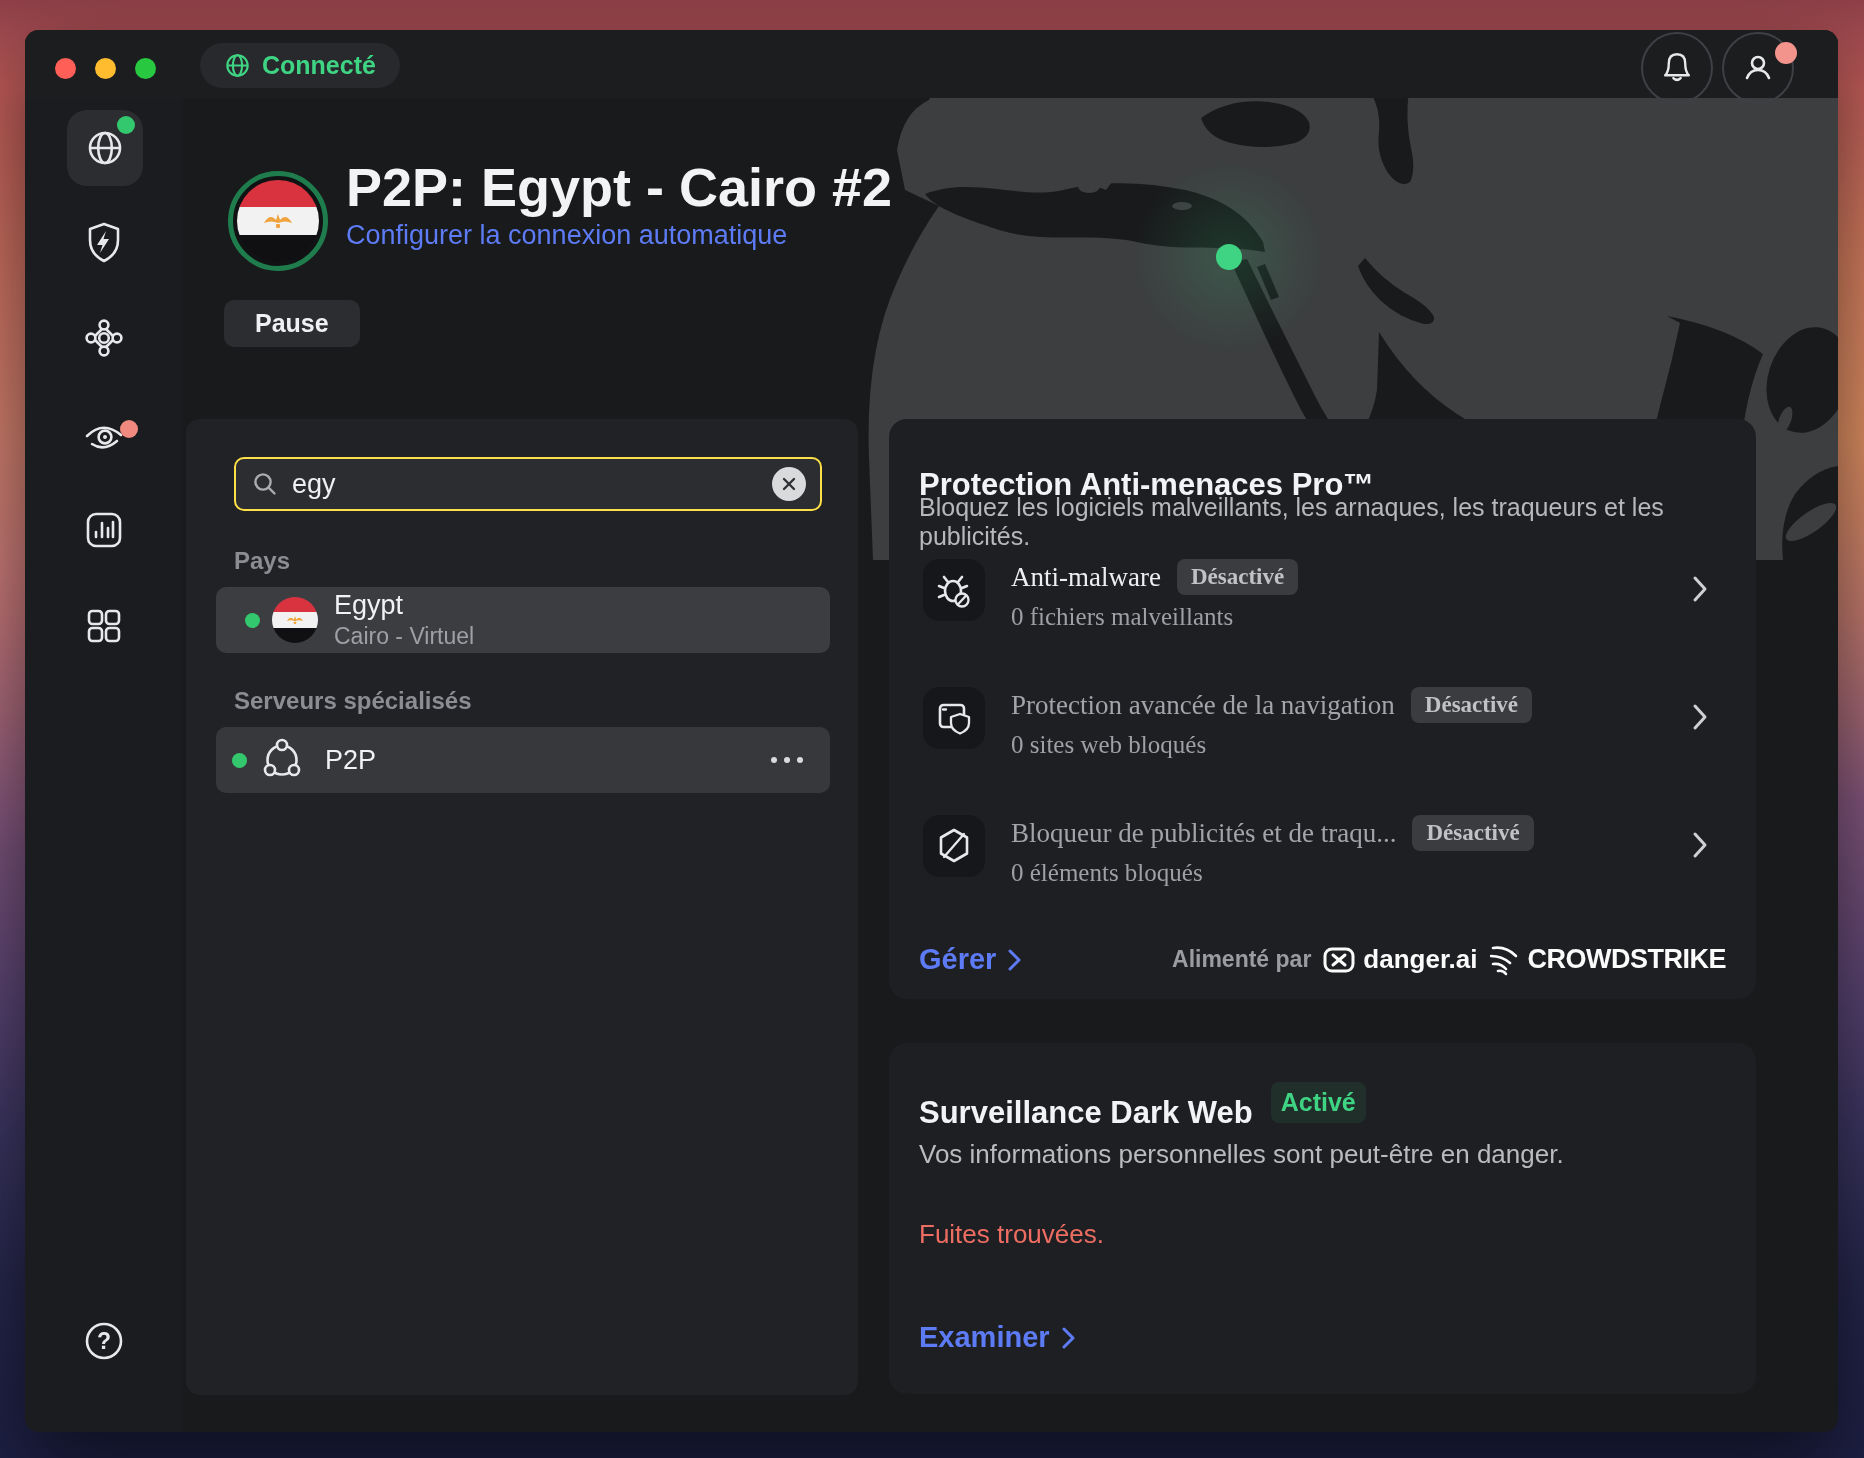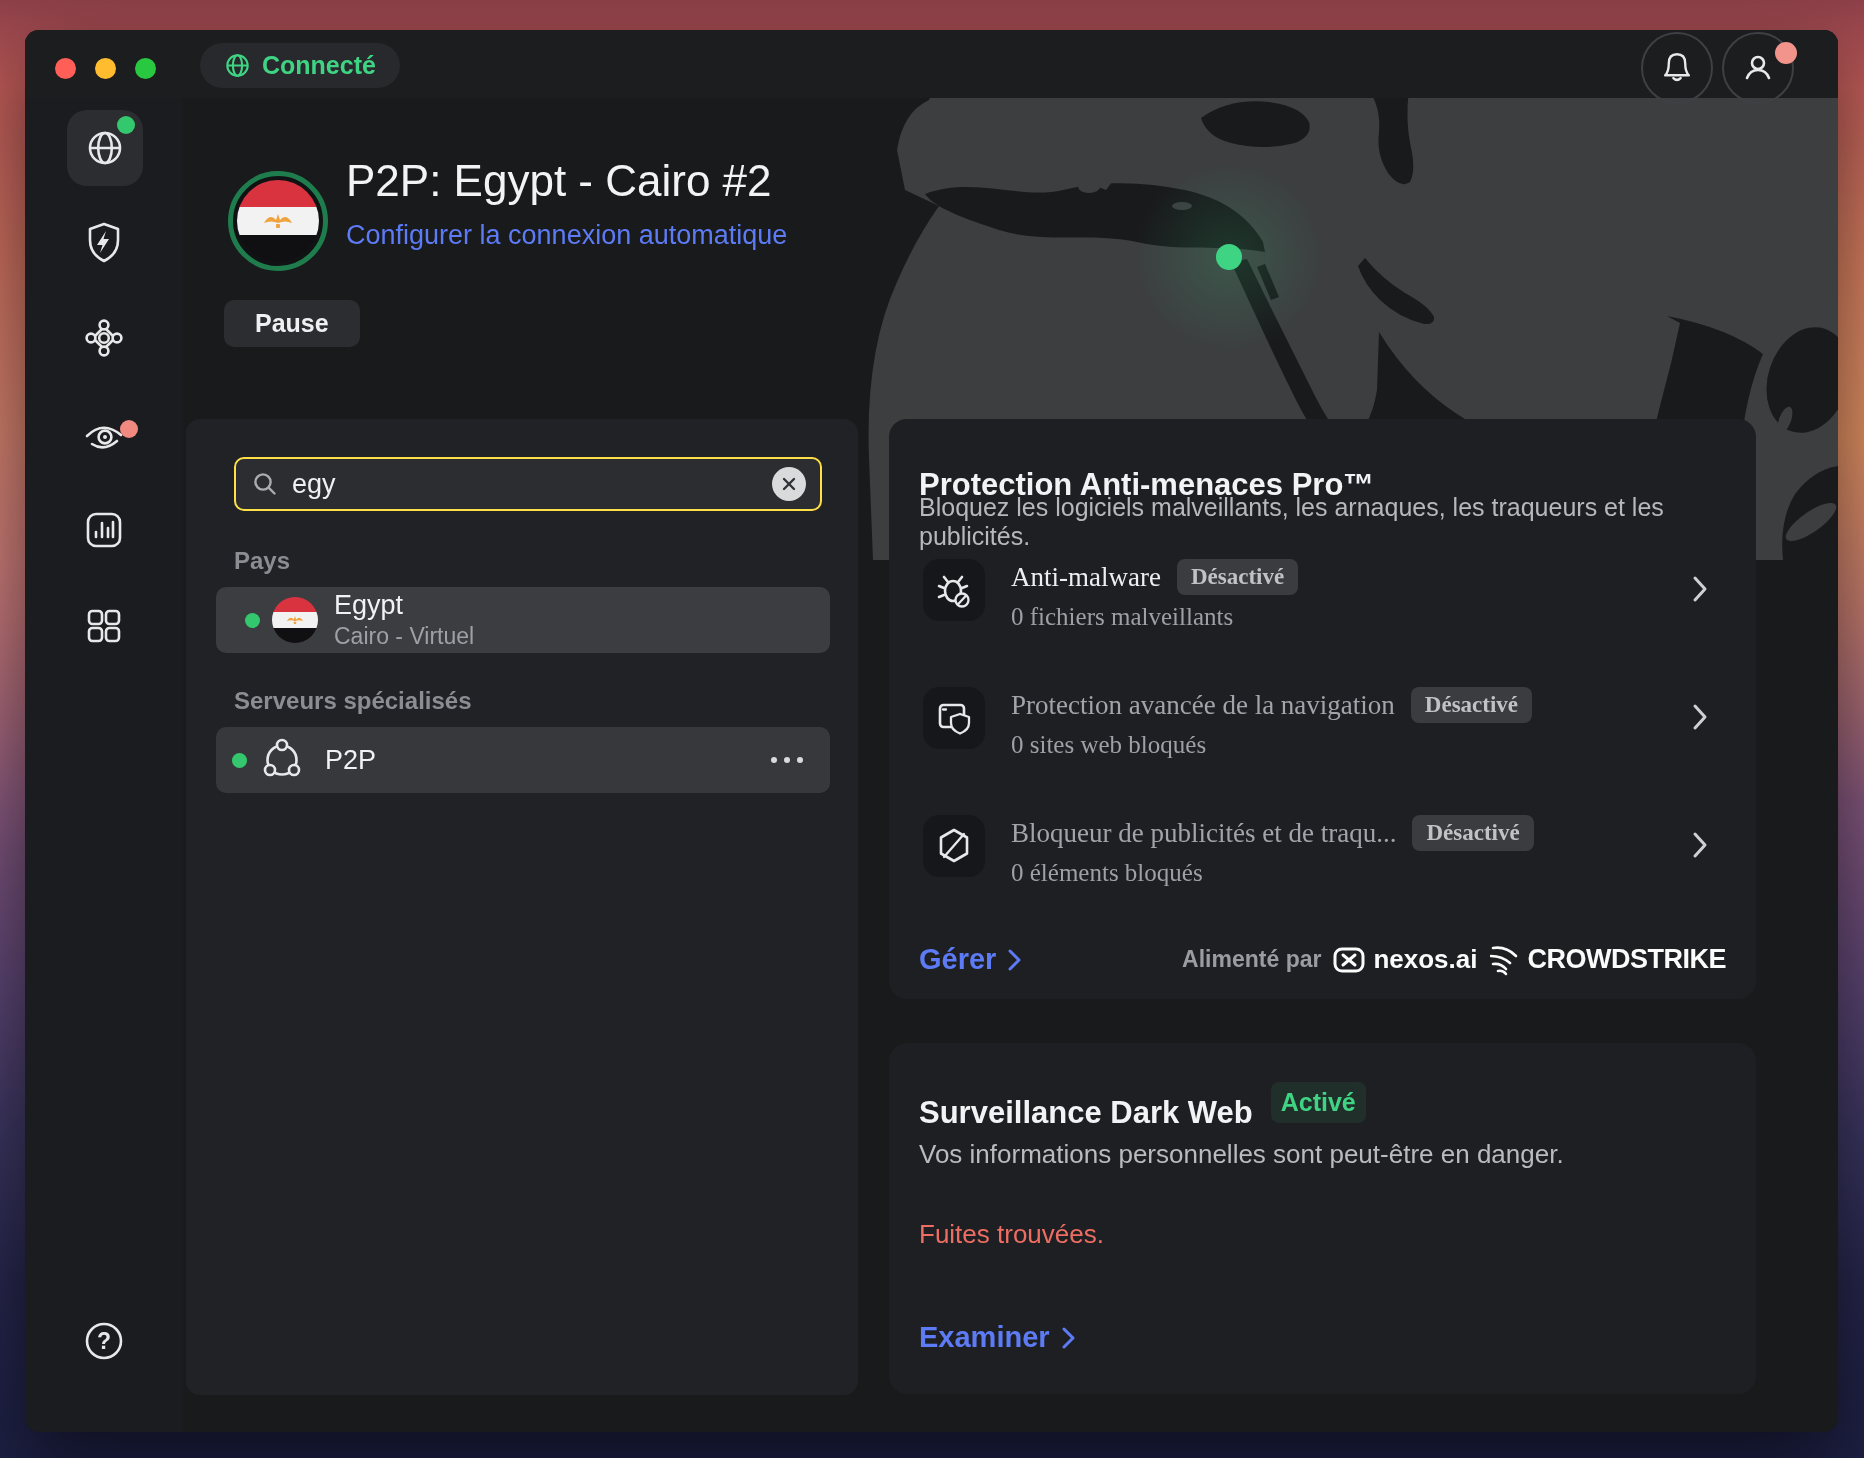--- a/index.html
+++ b/index.html
@@ -37,21 +37,21 @@
     background:#2c2d30; display:flex; align-items:center; justify-content:center; }
   .badge-dot { position:absolute; width:18px; height:18px; border-radius:50%; background:#f0897f; }
   
   .map { position:absolute; left:158px; top:60px; z-index:0; }
   
   .flag-ring { position:absolute; left:203px; top:141px; width:100px; height:100px; border-radius:50%;
     border:5px solid #1f7d4d; background:#111214; display:flex; align-items:center; justify-content:center; z-index:3;}
   .flag { width:82px; height:82px; border-radius:50%; overflow:hidden; position:relative;
     background:linear-gradient(180deg,#d9333f 0 33.4%,#f2f2f2 33.4% 66.7%,#101013 66.7% 100%); }
   .flag svg{ position:absolute; left:50%; top:50%; transform:translate(-50%,-50%); }
-  .h-title { position:absolute; left:321px; top:126px; font-size:44px; font-weight:400; color:#f2f3f5; z-index:3;}
+  .h-title { position:absolute; left:321px; top:126px; font-size:54px; font-weight:700; color:#f2f3f5; z-index:3;}
   .h-link  { position:absolute; left:321px; top:190px; font-size:27px; color:#5d7bf5; z-index:3; cursor:pointer;}
   .pause-btn { position:absolute; left:199px; top:270px; height:47px; padding:0 31px; border-radius:10px;
     background:#2c2d30; color:#eef0f2; font-size:25px; font-weight:600; display:flex; align-items:center; z-index:3; border:none;}
   
   .left-panel { position:absolute; left:161px; top:389px; width:672px; height:976px;
     background:#212226; border-radius:14px; z-index:2; }
   .search-box { position:absolute; left:48px; top:38px; width:588px; height:54px; border-radius:10px;
     background:#2c2d31; border:2px solid #fde047; display:flex; align-items:center; padding:0 14px 0 16px;}
   .search-box input { flex:1; background:transparent; border:none; outline:none; color:#eef0f2;
     font-size:27px; font-family:inherit; margin-left:14px; }
@@ -397,21 +397,21 @@
         </svg>
       </button>
       <div class="powered">
         <span class="powered-label">Alimenté par</span>
         <span class="nexos">
           <svg width="32" height="26" viewBox="0 0 32 26">
             <rect x="2" y="2" width="28" height="22" rx="7" fill="none" stroke="#fbfbfc" stroke-width="3"></rect>
             <line x1="10" y1="8" x2="22" y2="18" stroke="#fbfbfc" stroke-width="3" stroke-linecap="round"></line>
             <line x1="22" y1="8" x2="10" y2="18" stroke="#fbfbfc" stroke-width="3" stroke-linecap="round"></line>
           </svg>
-          <span>nexos.ai</span>
+          <span>danger.ai</span>
         </span>
         <span class="cs">
           <svg width="36" height="40" viewBox="0 0 36 40">
             <g fill="none" stroke="#fbfbfc" stroke-width="2.6" stroke-linecap="round">
               <path d="M3,8 Q16,6 26,16"></path>
               <path d="M1,16 Q12,16 20,23"></path>
               <path d="M3,24 Q11,23 16,29"></path>
               <path d="M8,31 Q13,30 16,34"></path>
             </g>
           </svg>

